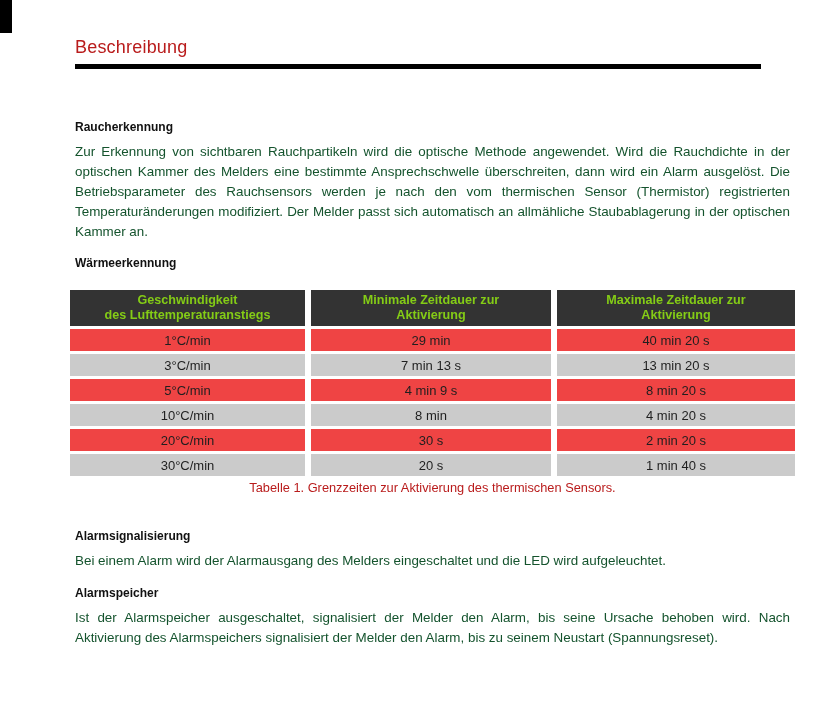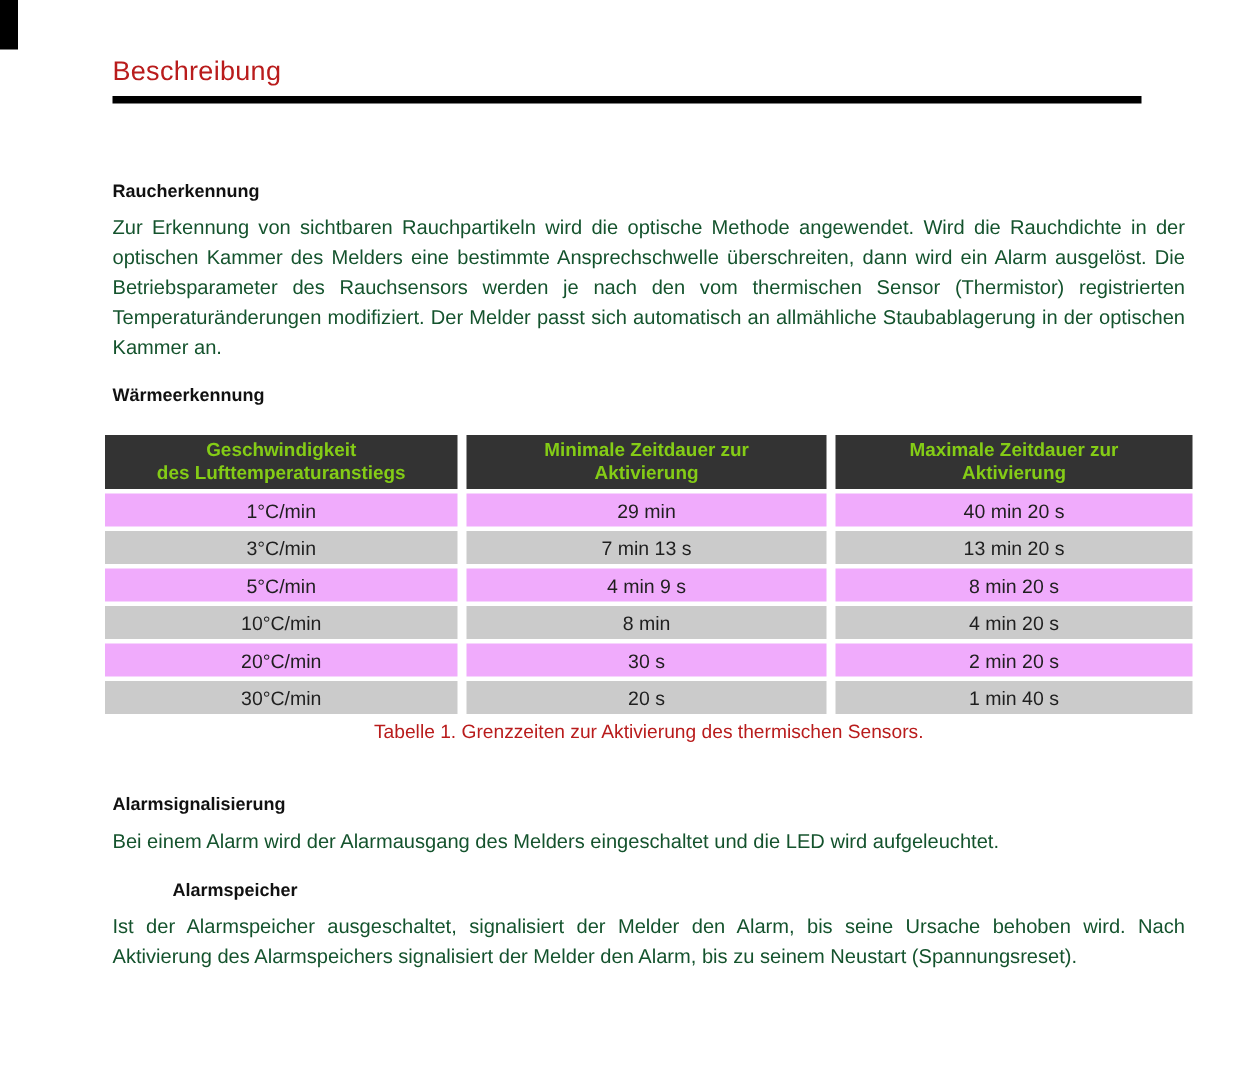--- a/index.html
+++ b/index.html
@@ -29,21 +29,21 @@
     height: 5px; background: #000; width: 686px;
     margin-top: 6px;
   }
   h2.sec {
     font-size: 12px; font-weight: bold; color: #111;
     line-height: 20px;
   }
   .sec-1 { margin-top: 48px; }
   .sec-2 { margin-top: 11px; }
   .sec-3 { margin-top: 31px; }
-  .sec-4 { margin-top: 12px; margin-left: 40px; }
+  .sec-4 { margin-top: 12px; }
   p.body-text {
     margin-top: 5px;
     font-size: 13.4px; line-height: 20px;
     text-align: justify;
     color: #14532d;
   }
   
   .ttable {
     margin-top: 17px;
     margin-left: -5px;
@@ -62,21 +62,21 @@
     align-items: center; justify-content: center;
     line-height: 15px;
     text-align: center;
   }
   .ttable .td {
     height: 22px;
     font-size: 13px;
     display: flex; align-items: center; justify-content: center;
     color: #1f1f1f;
   }
-  .ttable .td.light { background: #f0abfc; }
+  .ttable .td.light { background: #ef4444; }
   .ttable .td.dark  { background: #cbcbcb; }
   .tcaption {
     margin-left: -5px;
     width: 725px;
     margin-top: 4px;
     font-size: 12.8px;
     text-align: center;
     color: #b91c1c;
   }
 </style>

